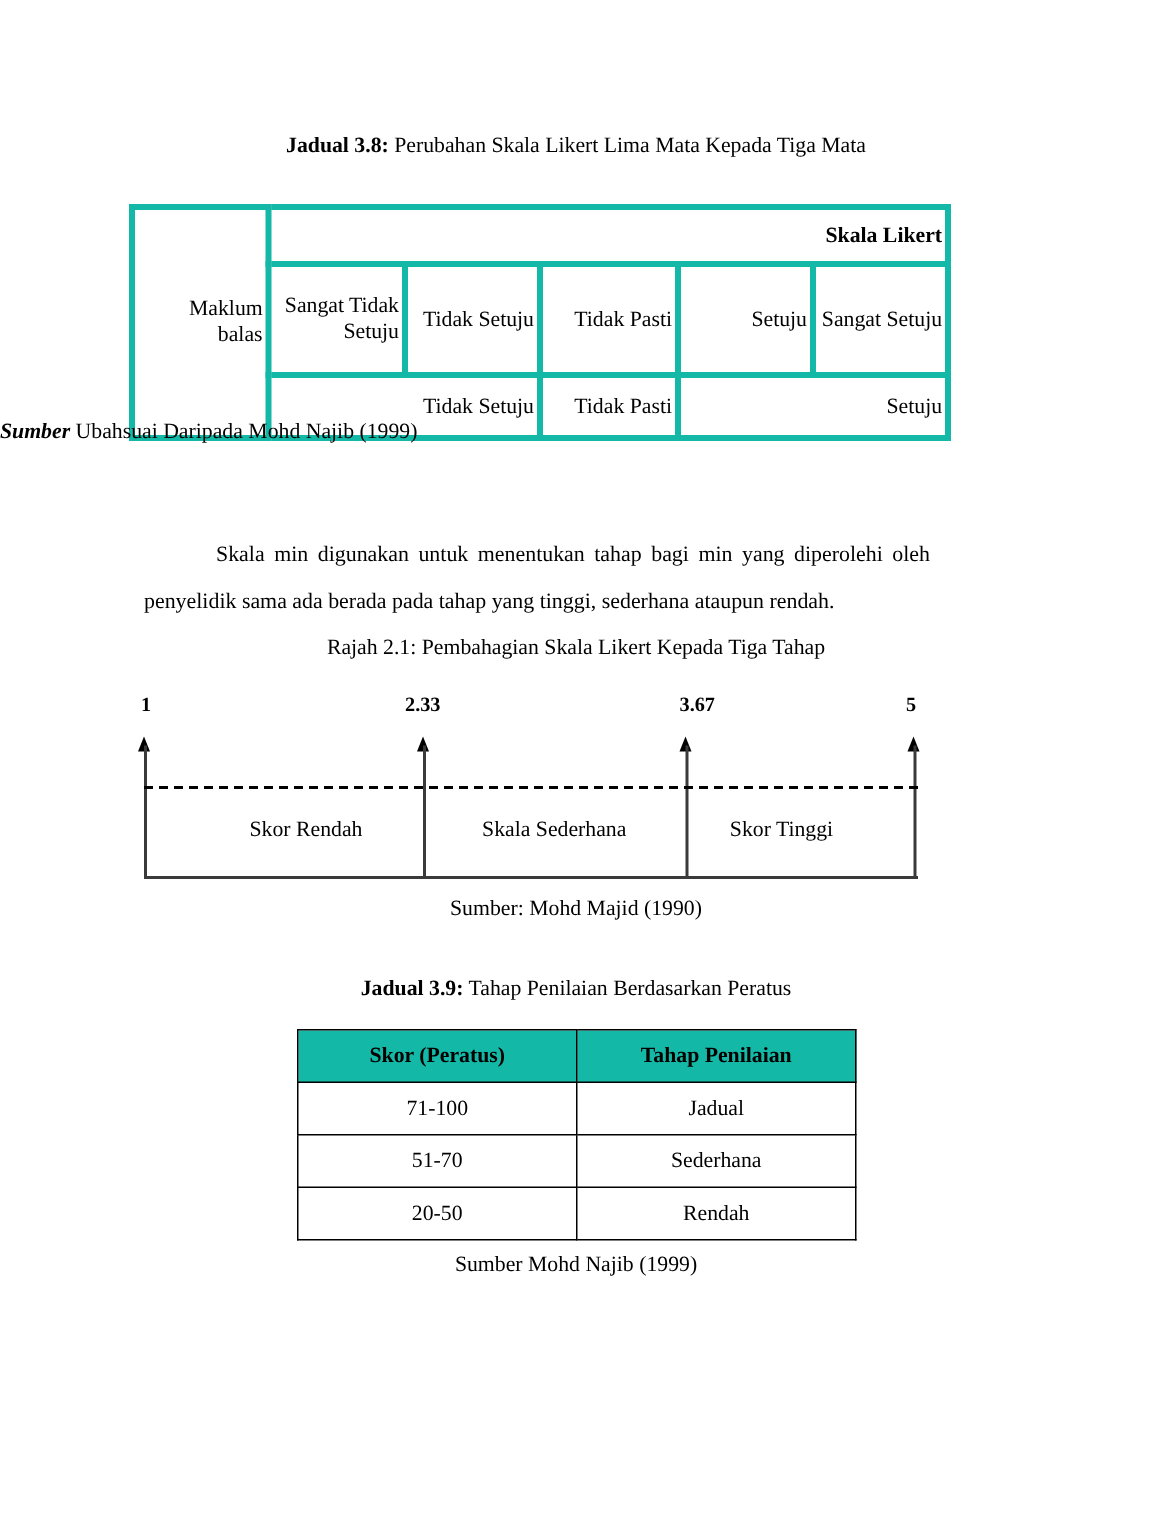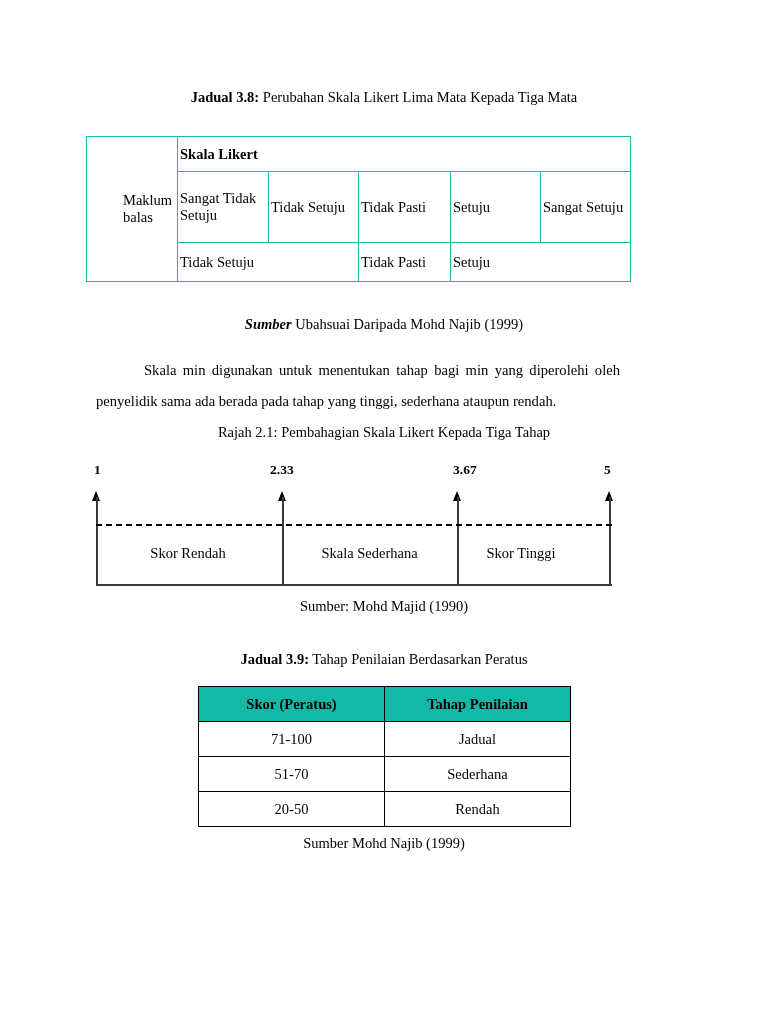--- a/index.html
+++ b/index.html
@@ -31,22 +31,22 @@
   
   .table1 {
     position: absolute;
     left: 86px;
     top: 136px;
     width: 544px;
     border-collapse: collapse;
     table-layout: fixed;
   }
   .table1 td {
-    border: 1px solid #14b8a6;
-    text-align: left;
+    border: 4px solid #14b8a6;
+    text-align: right;
     vertical-align: middle;
     font-size: 14.5px;
     line-height: 17px;
     padding: 3px 2px;
   }
   .table1 .hdr {
     font-weight: bold;
     height: 28px;
   }
   .table1 .maklum {
@@ -59,24 +59,23 @@
   .table1 .three {
     height: 32px;
   }
 
   
   .sumber1 {
     position: absolute;
     left: 0;
     top: 279px;
     width: 768px;
-    text-align: center;
-    font-size: 14.5px;
-    line-height: 19px;
-    margin-top: 36px;
+    text-align: left;
+    font-size: 14.5px;
+    line-height: 19px;
   }
   .sumber1 .lbl {
     font-weight: bold;
     font-style: italic;
   }
 
   
   .para {
     position: absolute;
     left: 96px;
@@ -270,21 +269,21 @@
   <span class="arrow-head" style="left:519px;"></span>
 
   <span class="axis-line" style="left:9.5px;"></span>
   <span class="axis-line" style="left:195.5px;"></span>
   <span class="axis-line" style="left:370.5px;"></span>
   <span class="axis-line" style="left:522.5px;"></span>
 
   <span class="dashed-line"></span>
   <span class="baseline"></span>
 
-  <span class="band-label" style="left:10px;  width:184px;">Skor Rendah</span>
+  <span class="band-label" style="left:26px;  width:184px;">Skor Rendah</span>
   <span class="band-label" style="left:196px; width:175px;">Skala Sederhana</span>
   <span class="band-label" style="left:371px; width:128px;">Skor Tinggi</span>
 </div>
 
 <div class="sumber2">Sumber:  Mohd Majid (1990)</div>
 
 <div class="caption-39">
   <span class="lbl">Jadual 3.9:</span><span> Tahap Penilaian Berdasarkan Peratus</span>
 </div>
 

